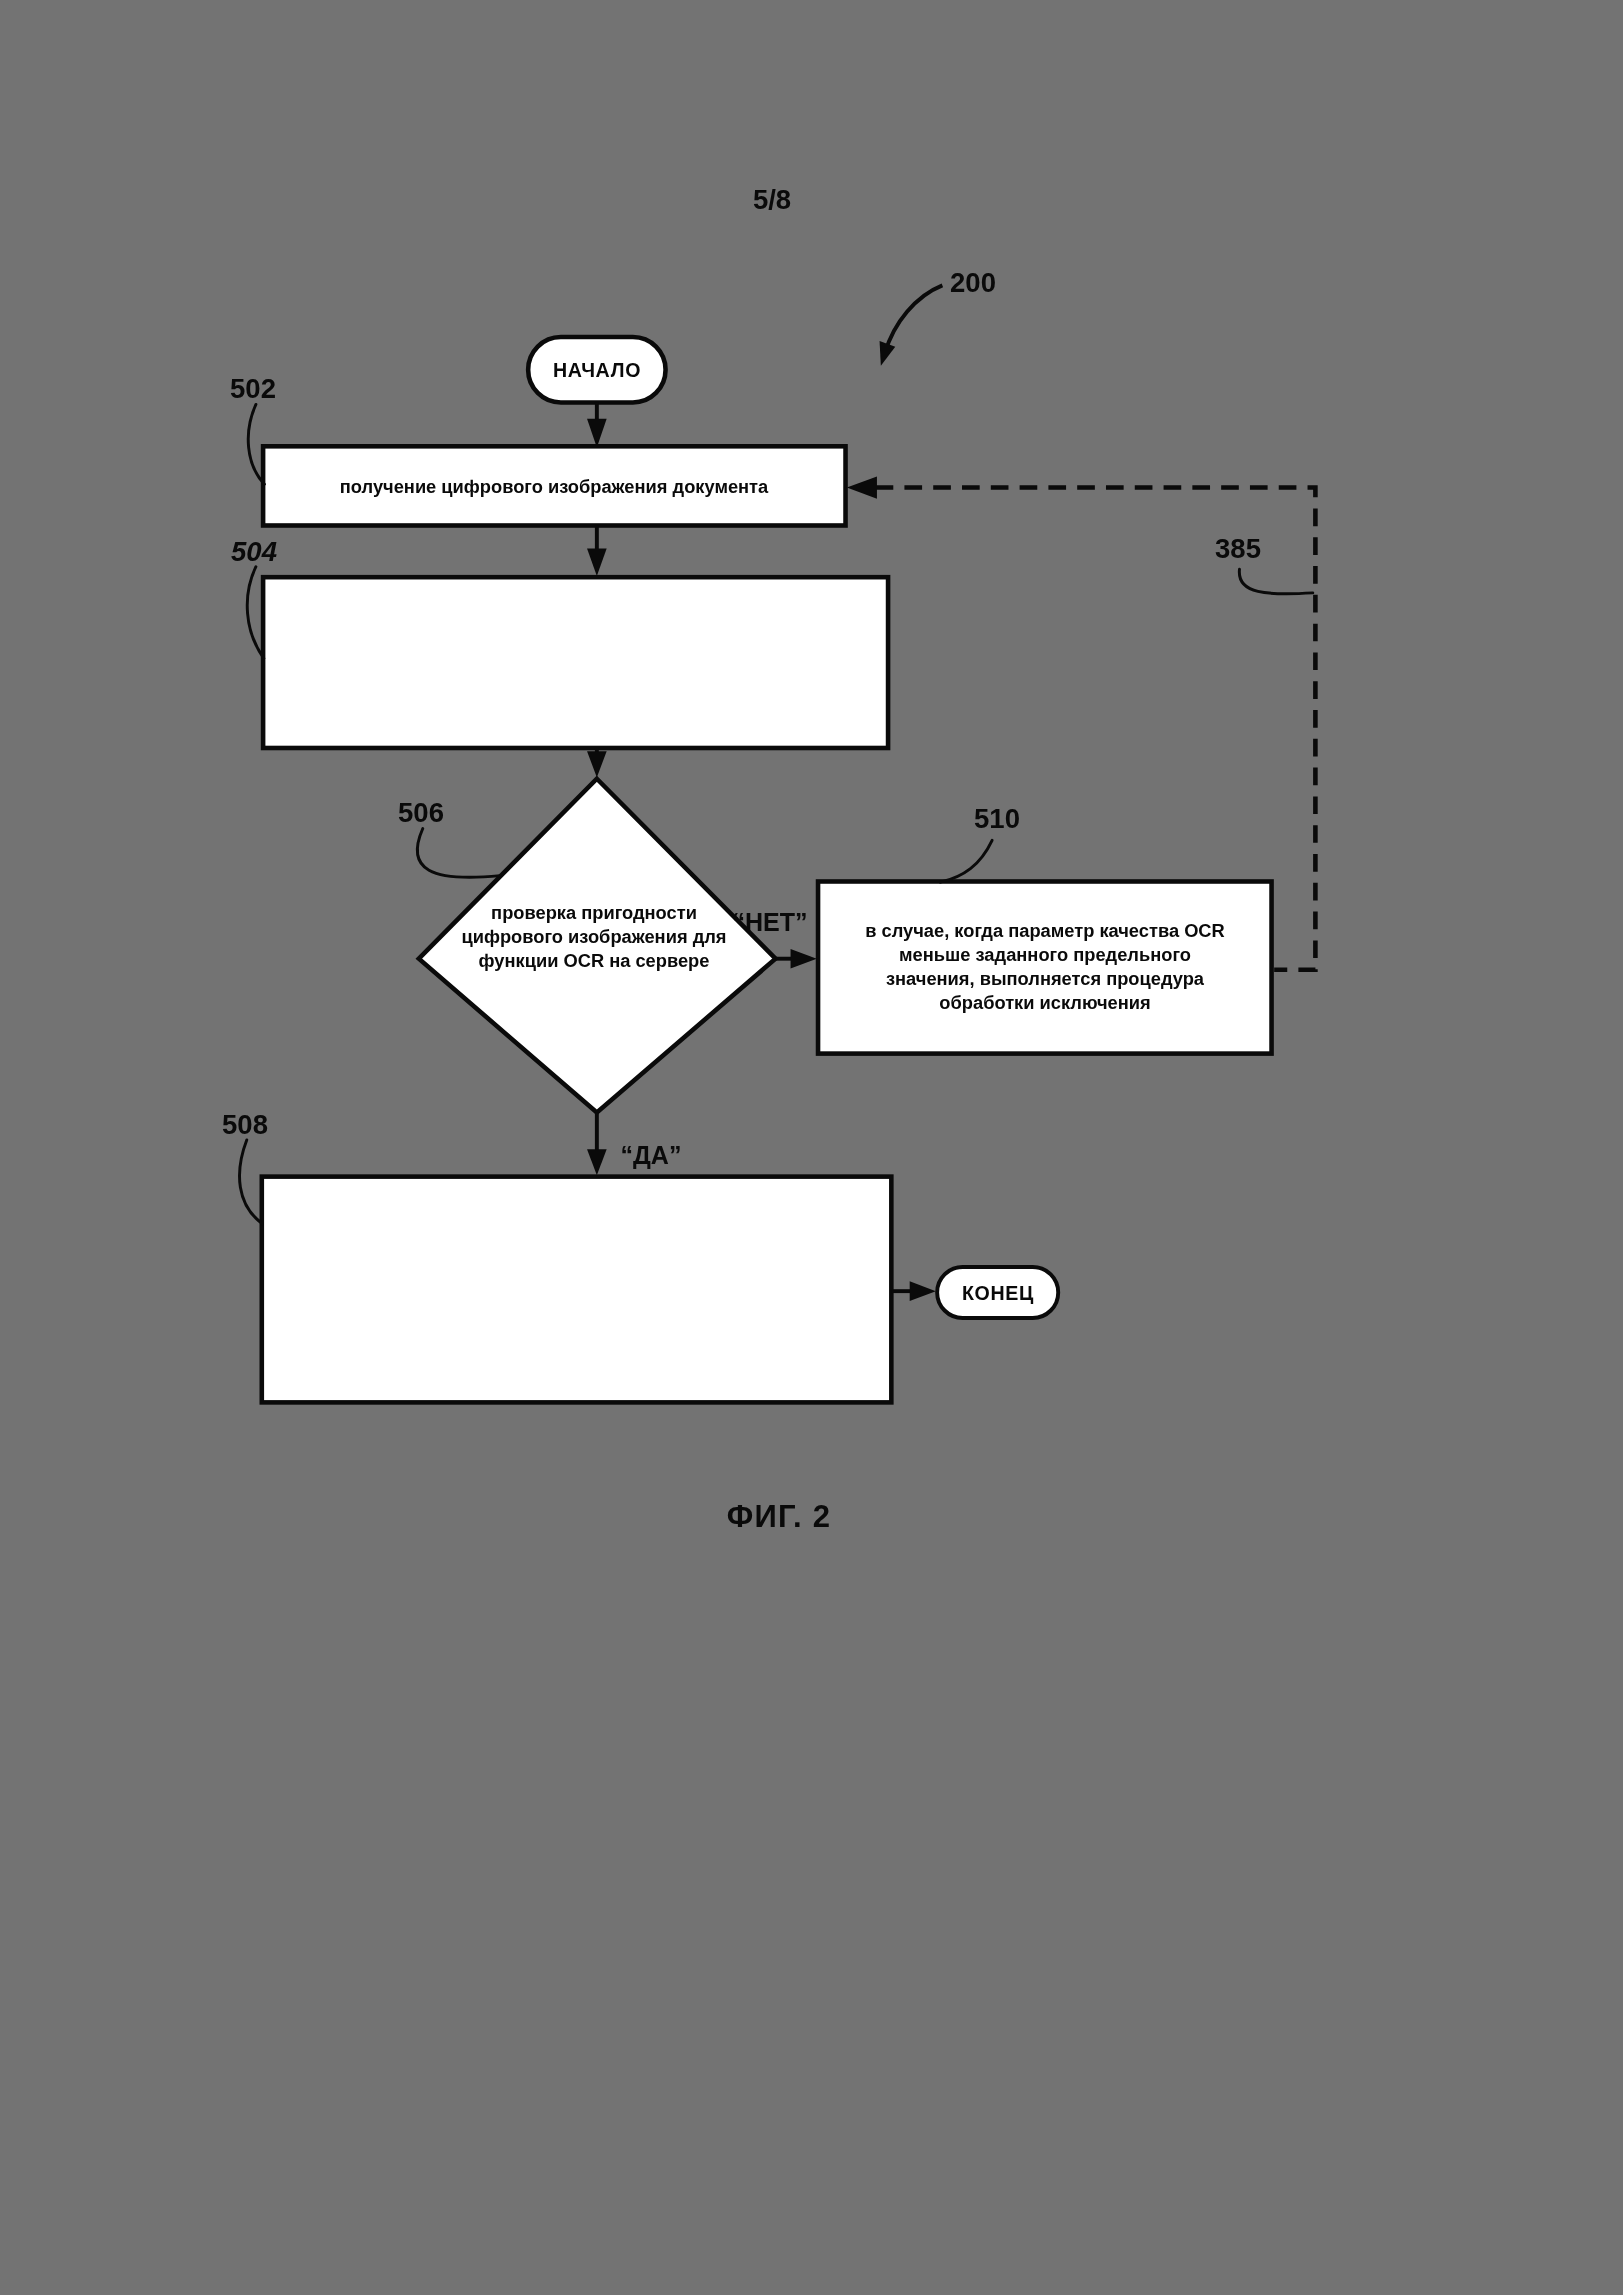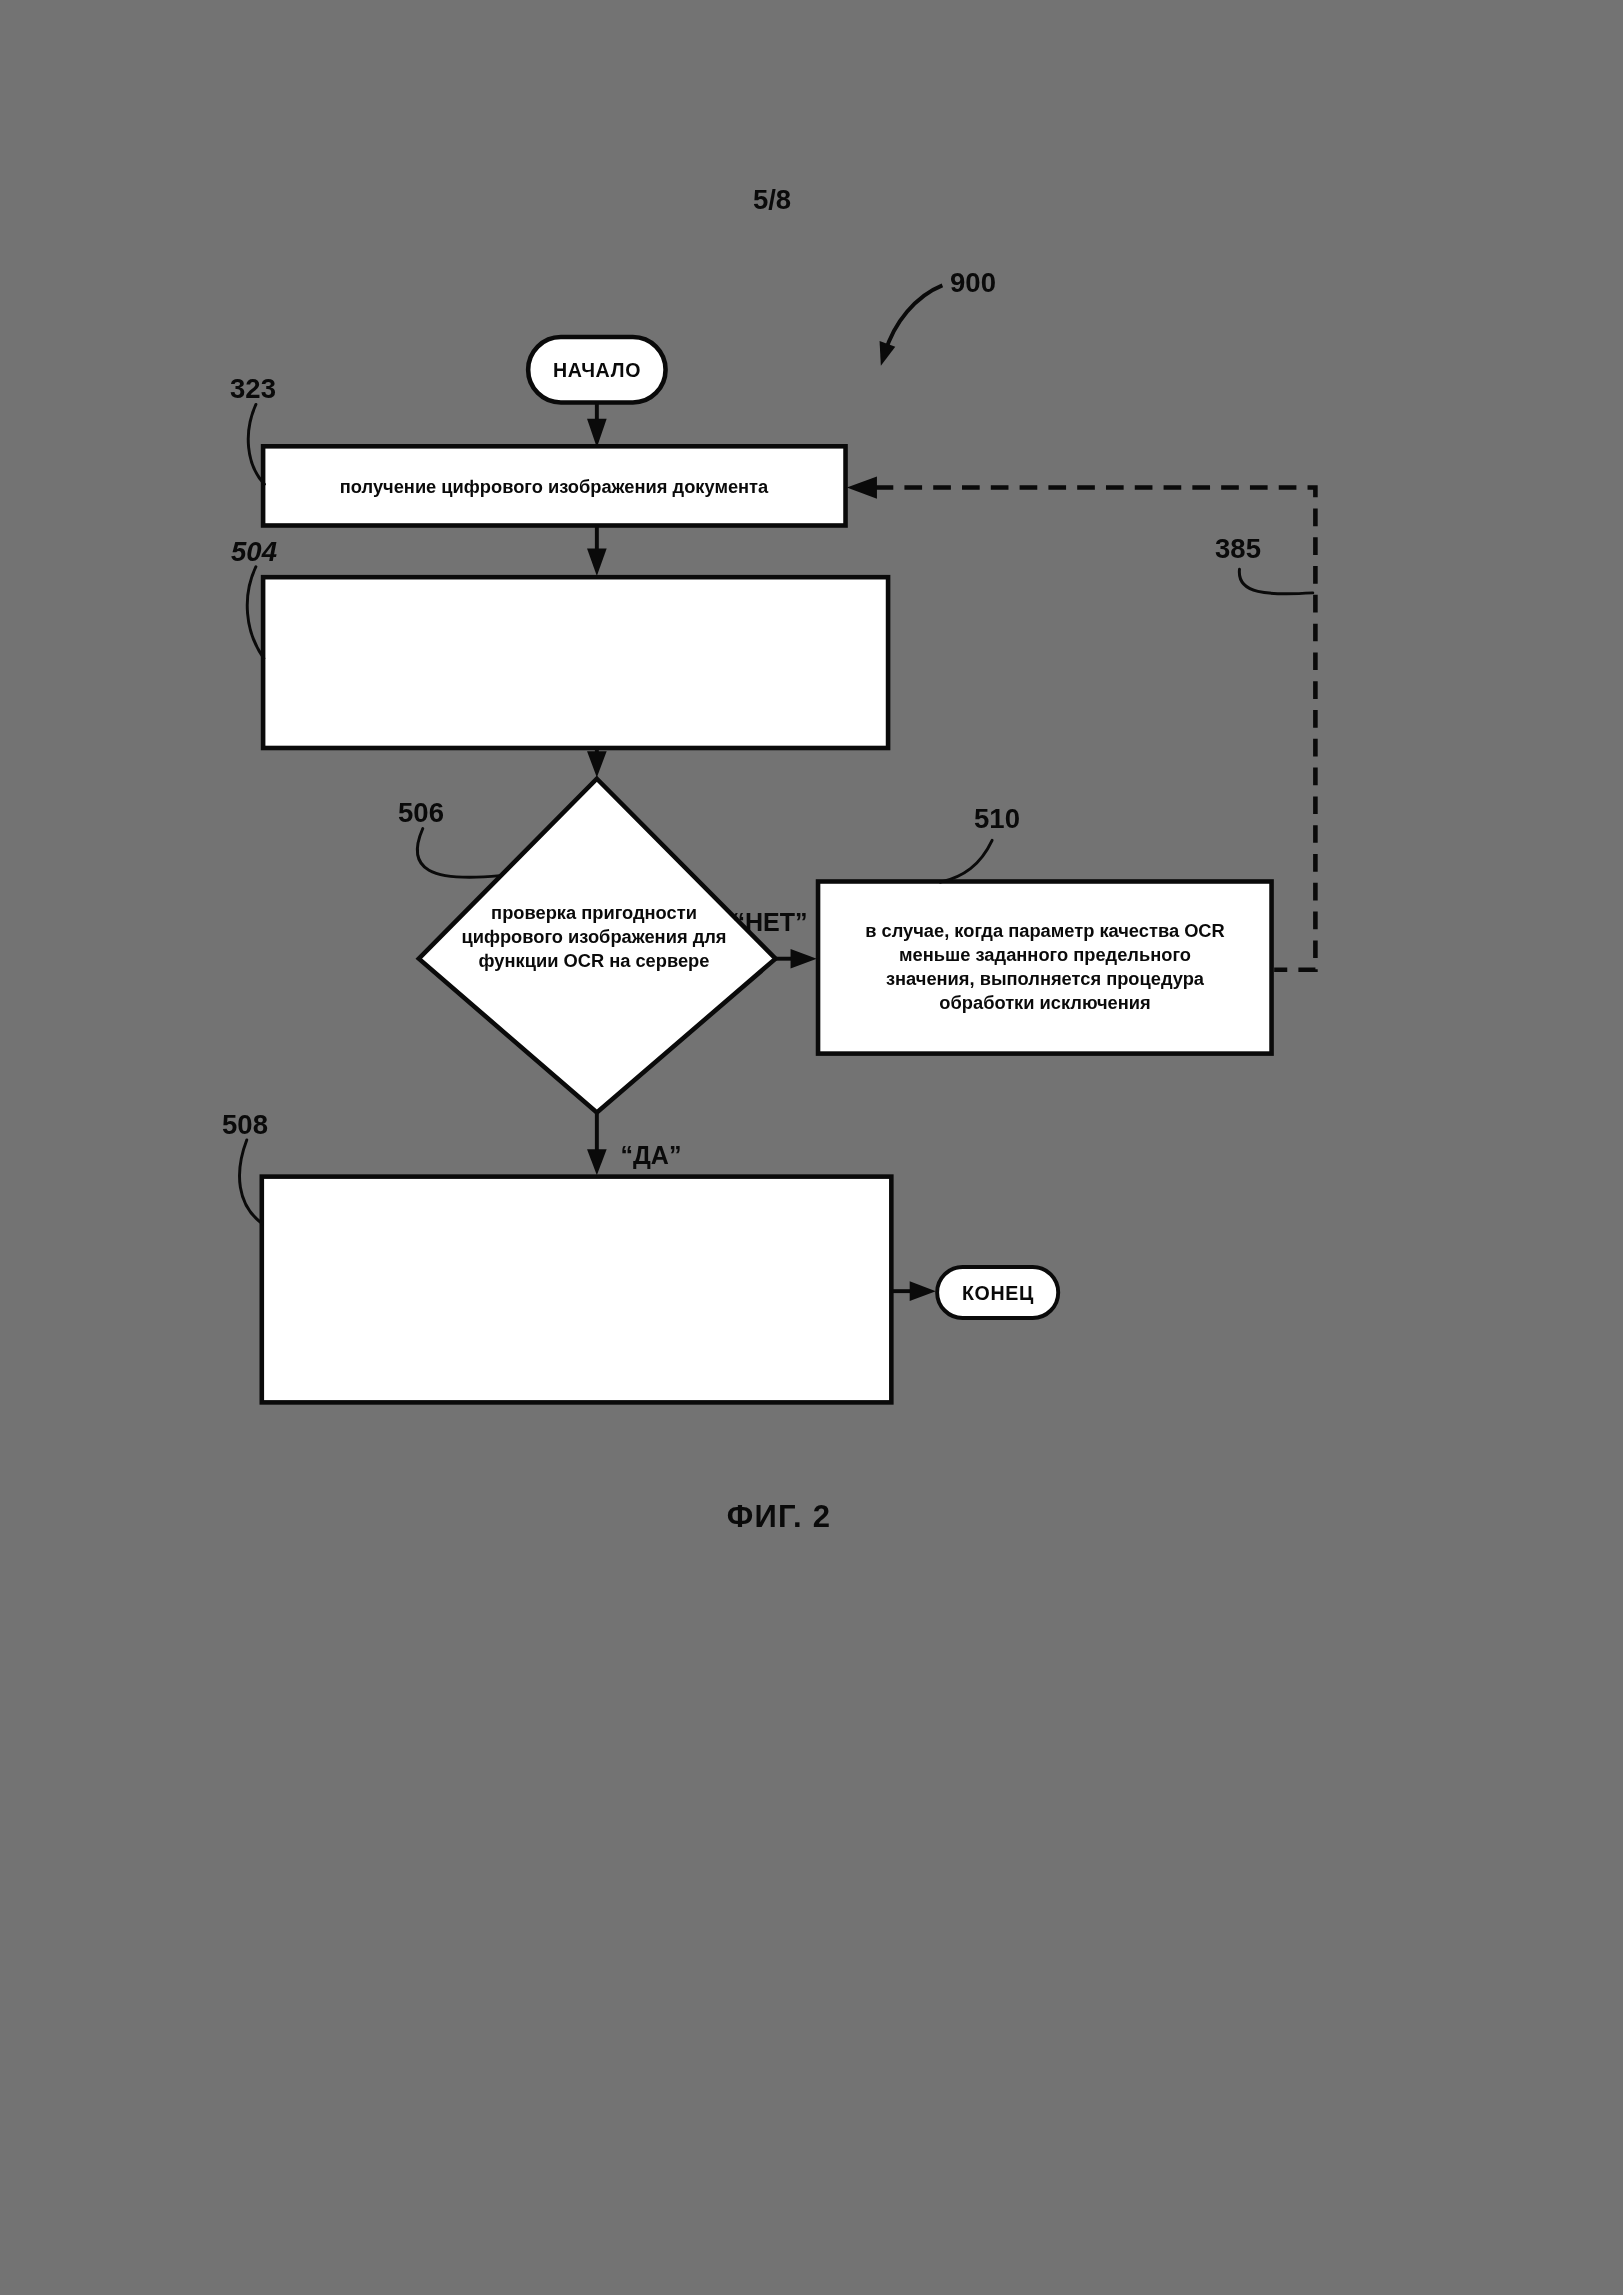--- a/index.html
+++ b/index.html
@@ -75,25 +75,25 @@
     <path d="M 391,618 C 372,660 376,710 404,740" fill="none" stroke="#0a0a0a" stroke-width="4.5" stroke-linecap="round"></path>
     <path d="M 391,866 C 370,910 374,965 403,1006" fill="none" stroke="#0a0a0a" stroke-width="4.5" stroke-linecap="round"></path>
     <path d="M 646,1266 C 618,1330 660,1348 764,1338" fill="none" stroke="#0a0a0a" stroke-width="4.5" stroke-linecap="round"></path>
     <path d="M 377,1742 C 358,1792 362,1842 401,1870" fill="none" stroke="#0a0a0a" stroke-width="4.5" stroke-linecap="round"></path>
     <path d="M 1516,1284 C 1498,1322 1472,1340 1437,1348" fill="none" stroke="#0a0a0a" stroke-width="4.5" stroke-linecap="round"></path>
     <path d="M 1894,870 C 1890,908 1936,910 2006,906" fill="none" stroke="#0a0a0a" stroke-width="4.5" stroke-linecap="round"></path>
   </svg>
 
   <div class="txt pagenum" style="left:772px;top:200px;">5/8</div>
 
-  <div class="txt ref" style="left:973px;top:283px;">900</div>
+  <div class="txt ref" style="left:973px;top:283px;">200</div>
 
   <div class="txt terminal-text" style="left:597px;top:370px;">НАЧАЛО</div>
 
-  <div class="txt ref" style="left:253px;top:389px;">323</div>
+  <div class="txt ref" style="left:253px;top:389px;">502</div>
   <div class="txt node-text" style="left:554px;top:487px;width:537px;">получение цифрового изображения документа</div>
 
   <div class="txt ref" style="left:254px;top:552px;font-style:italic;">504</div>
 
   <div class="txt ref" style="left:421px;top:813px;">506</div>
   <div class="txt node-text" style="left:594px;top:937px;width:327px;">проверка пригодности
 цифрового изображения для
 функции OCR на сервере</div>
 
   <div class="txt edge-label" style="left:770px;top:922px;">“НЕТ”</div>

